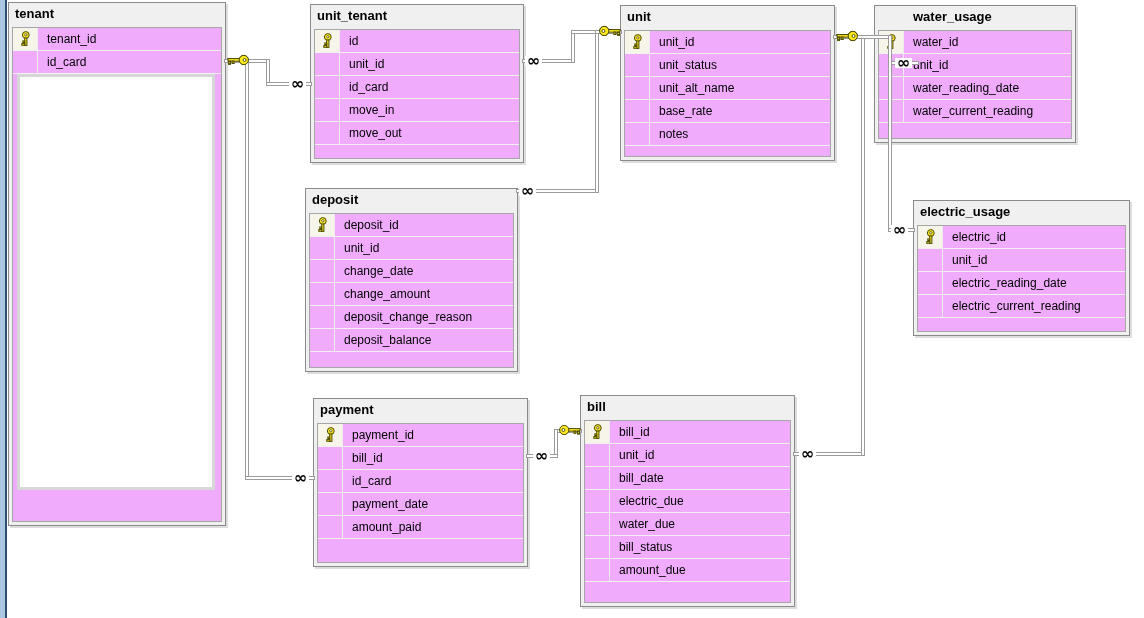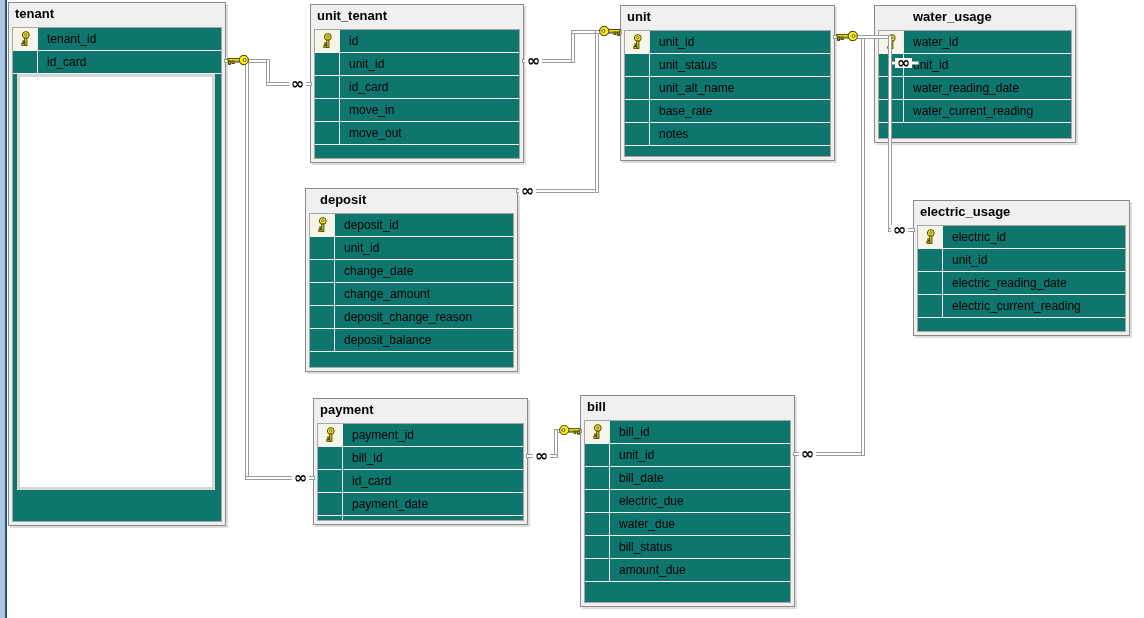--- a/index.html
+++ b/index.html
@@ -18,21 +18,21 @@
     position:absolute;background:#f0f0f0;border:1px solid #8a8a8a;
     box-shadow:2px 2px 0 rgba(120,120,120,0.25);
     box-sizing:border-box;
   }
   .tw-title{
     height:22px;line-height:22px;font-size:13px;font-weight:bold;color:#000000;
     padding-left:6px;white-space:nowrap;overflow:hidden;
   }
   .tw-grid{
     position:absolute;left:3px;right:3px;top:24px;bottom:3px;
-    background:#0f766e;border:1px solid #a6a6a6;overflow:hidden;
+    background:#f0abfc;border:1px solid #a6a6a6;overflow:hidden;
   }
   .tw-row{height:22px;display:flex;align-items:stretch;border-bottom:1px solid #f1f1f1;}
   .tw-keycell{
     width:24px;flex:0 0 24px;border-right:1px solid #ededed;
     display:flex;align-items:center;justify-content:center;
   }
   .tw-keycell.pk{background:#f7f4e9;}
   .tw-name{
     font-size:12px;color:#000;line-height:22px;padding-left:9px;
     white-space:nowrap;overflow:hidden;
@@ -206,21 +206,21 @@
         <div class="tw-row">
           <div class="tw-keycell"></div>
           <span class="tw-name">electric_reading_date</span>
         </div>
         <div class="tw-row">
           <div class="tw-keycell"></div>
           <span class="tw-name">electric_current_reading</span>
         </div>
       </div>
     </div>
-    <div class="tablewin" style="left: 305px; top: 188px; width: 213px; height: 184px; padding-left: 8px;">
+    <div class="tablewin" style="left: 305px; top: 188px; width: 213px; height: 184px;">
       <div class="tw-title">deposit</div>
       <div class="tw-grid">
         <div class="tw-row">
           <div class="tw-keycell pk">
             <svg width="11" height="16" viewBox="0 0 11 16">
               <g fill="#ffe920" stroke="#4a4a00" stroke-width="1">
                 <circle cx="5.8" cy="4" r="3.4"></circle>
                 <rect x="4.7" y="7" width="2.2" height="7.4"></rect>
                 <rect x="1.8" y="12.6" width="3" height="1.7"></rect>
                 <rect x="2.8" y="9.9" width="2" height="1.6"></rect>
@@ -245,21 +245,21 @@
         <div class="tw-row">
           <div class="tw-keycell"></div>
           <span class="tw-name">deposit_change_reason</span>
         </div>
         <div class="tw-row">
           <div class="tw-keycell"></div>
           <span class="tw-name">deposit_balance</span>
         </div>
       </div>
     </div>
-    <div class="tablewin" style="left: 313px; top: 398px; width: 215px; height: 127px;">
+    <div class="tablewin" style="left: 313px; top: 398px; width: 215px; height: 169px;">
       <div class="tw-title">payment</div>
       <div class="tw-grid">
         <div class="tw-row">
           <div class="tw-keycell pk">
             <svg width="11" height="16" viewBox="0 0 11 16">
               <g fill="#ffe920" stroke="#4a4a00" stroke-width="1">
                 <circle cx="5.8" cy="4" r="3.4"></circle>
                 <rect x="4.7" y="7" width="2.2" height="7.4"></rect>
                 <rect x="1.8" y="12.6" width="3" height="1.7"></rect>
                 <rect x="2.8" y="9.9" width="2" height="1.6"></rect>

